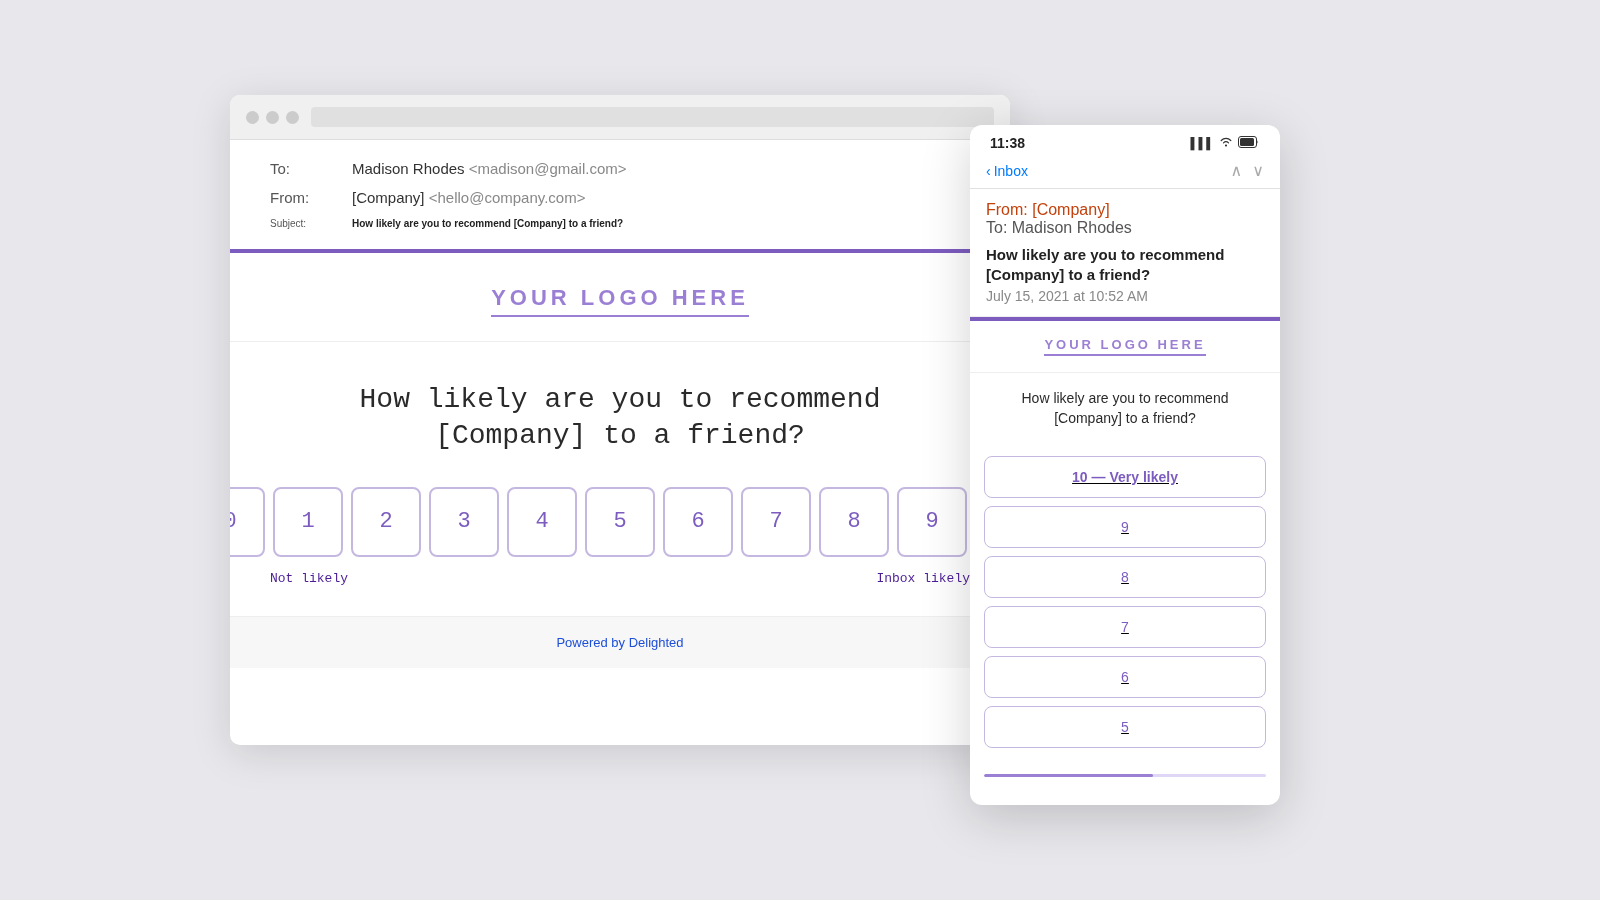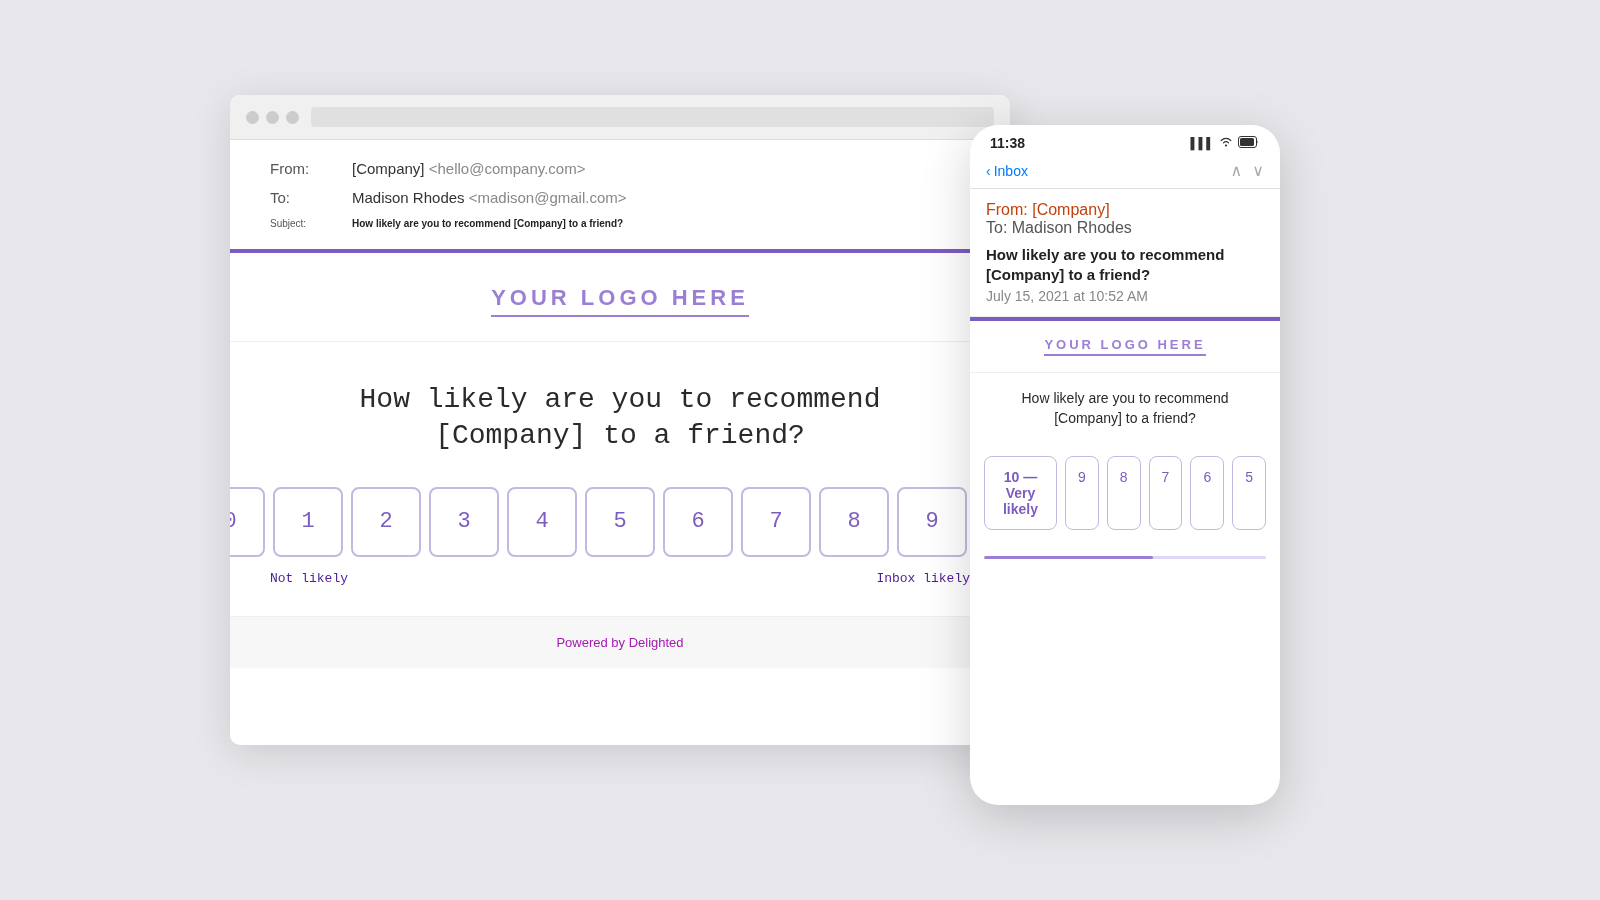--- a/index.html
+++ b/index.html
@@ -186,29 +186,29 @@
       justify-content: space-between;
       color: #4c1d95;
       font-size: 13px;
       padding: 0 4px;
     }
 
     .email-footer {
       background: #f7f7f7;
       padding: 18px;
       text-align: center;
-      color: #a21caf;
+      color: #1d4ed8;
       font-size: 13px;
       border-top: 1px solid #eee;
     }
 
     
     .phone {
       background: #fff;
-      border-radius: 28px;
+      border-radius: 12px;
       box-shadow: 0 12px 50px rgba(0,0,0,0.18);
       width: 310px;
       min-height: 680px;
       margin-left: -40px;
       margin-top: 30px;
       z-index: 2;
       overflow: hidden;
       flex-shrink: 0;
       position: relative;
     }
@@ -319,22 +319,23 @@
       font-size: 14px;
       color: #2a2a2a;
       text-align: center;
       padding: 16px 20px 12px;
       line-height: 1.4;
     }
 
     .phone-nps-list {
       padding: 16px 14px;
       display: flex;
-      flex-direction: row;
+      flex-direction: column;
       gap: 8px;
+      text-decoration: underline;
     }
 
     .phone-nps-item {
       border: 1.5px solid #c5b8e0;
       border-radius: 8px;
       padding: 12px;
       text-align: center;
       color: #7c5cbf;
       font-size: 14px;
       font-weight: 500;
@@ -372,31 +373,31 @@
       <div class="browser-dots">
         <div class="browser-dot"></div>
         <div class="browser-dot"></div>
         <div class="browser-dot"></div>
       </div>
       <div class="browser-bar"></div>
     </div>
 
     <div class="email-header">
       <div class="email-field">
+        <span class="email-field-label">To:</span>
+        <span class="email-field-value">
+          <span class="email-company">Madison Rhodes</span>
+          <span class="email-addr">&lt;madison@gmail.com&gt;</span>
+        </span>
+      </div>
+      <div class="email-field">
         <span class="email-field-label">From:</span>
         <span class="email-field-value">
           <span class="email-company">[Company]</span>
           <span class="email-addr">&lt;hello@company.com&gt;</span>
-        </span>
-      </div>
-      <div class="email-field">
-        <span class="email-field-label">To:</span>
-        <span class="email-field-value">
-          <span class="email-company">Madison Rhodes</span>
-          <span class="email-addr">&lt;madison@gmail.com&gt;</span>
         </span>
       </div>
       <div class="email-subject-row">
         <span class="email-subject-label">Subject:</span>
         <span class="email-subject-text">How likely are you to recommend [Company] to a friend?</span>
       </div>
     </div>
 
     <div class="purple-divider"></div>
 

